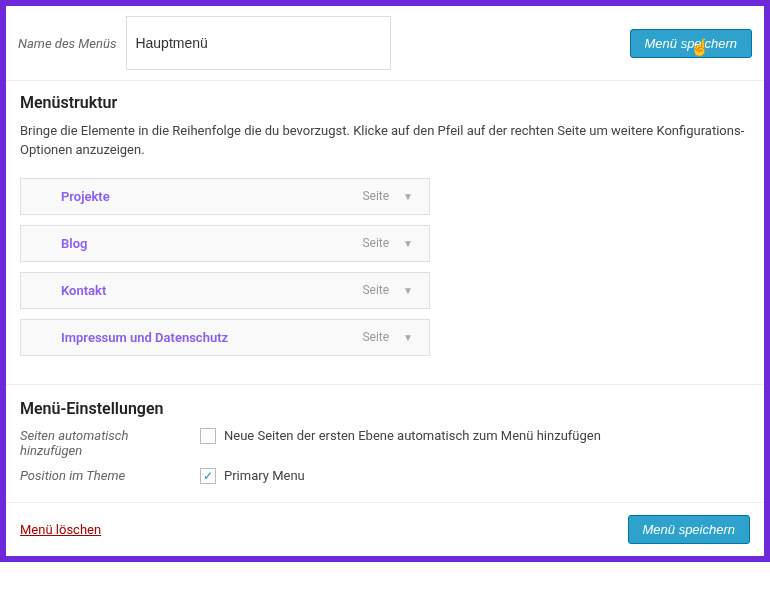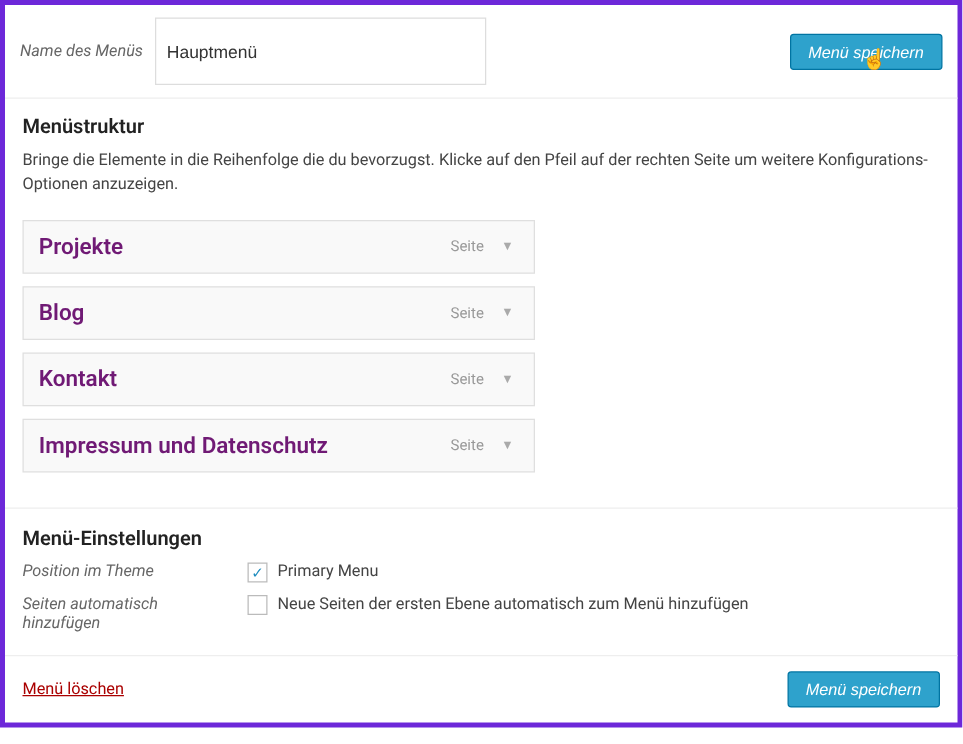--- a/index.html
+++ b/index.html
@@ -6,21 +6,21 @@
 body {
   font-family: -apple-system, BlinkMacSystemFont, "Segoe UI", Roboto, "Helvetica Neue", Arial, sans-serif;
   font-size: 13px;
   color: #444;
   background: #fff;
   width: 770px;
   height: 595px;
   overflow: hidden;
 }
 .panel {
-  border: 4px solid #6d28d9;
+  border: 6px solid #6d28d9;
   margin: 0;
 }
 .header-row {
   display: flex;
   align-items: center;
   padding: 10px 12px;
   border-bottom: 1px solid #eee;
 }
 .header-row .label {
   font-style: italic;
@@ -68,23 +68,24 @@
   border: 1px solid #dfdfdf;
   background: #f9f9f9;
   margin-bottom: 10px;
   display: flex;
   align-items: center;
   padding: 10px 12px;
   cursor: move;
 }
 .menu-item .item-title {
   font-weight: 600;
-  color: #701a75;
-  font-size: 18px;
+  color: #8b5cf6;
+  font-size: 13px;
   flex: 1;
+  margin-left: 28px;
 }
 .menu-item .item-type {
   color: #999;
   font-size: 12px;
   margin-right: 10px;
 }
 .menu-item .expand {
   color: #aaa;
   font-size: 10px;
   cursor: pointer;
@@ -182,34 +183,34 @@
         <span class="item-type">Seite</span>
         <span class="expand">▼</span>
       </div>
     </div>
   </div>
 
   <div class="settings-section">
     <h3 class="section-title">Menü-Einstellungen</h3>
 
     <div class="settings-row">
+      <div class="row-label">Seiten automatisch hinzufügen</div>
+      <div class="row-control">
+        <span class="checkbox"></span>
+        <span>Neue Seiten der ersten Ebene automatisch zum Menü hinzufügen</span>
+      </div>
+    </div>
+
+    <div class="settings-row">
       <div class="row-label">Position im Theme</div>
       <div class="row-control">
         <span class="checkbox">✓</span>
         <span>Primary Menu</span>
       </div>
     </div>
-
-    <div class="settings-row">
-      <div class="row-label">Seiten automatisch hinzufügen</div>
-      <div class="row-control">
-        <span class="checkbox"></span>
-        <span>Neue Seiten der ersten Ebene automatisch zum Menü hinzufügen</span>
-      </div>
-    </div>
   </div>
 
   <div class="footer-row">
     <a class="delete-link">Menü löschen</a>
     <button class="btn-primary">Menü speichern</button>
   </div>
 
 </div>
 
 <span class="cursor-hand">☝</span>

